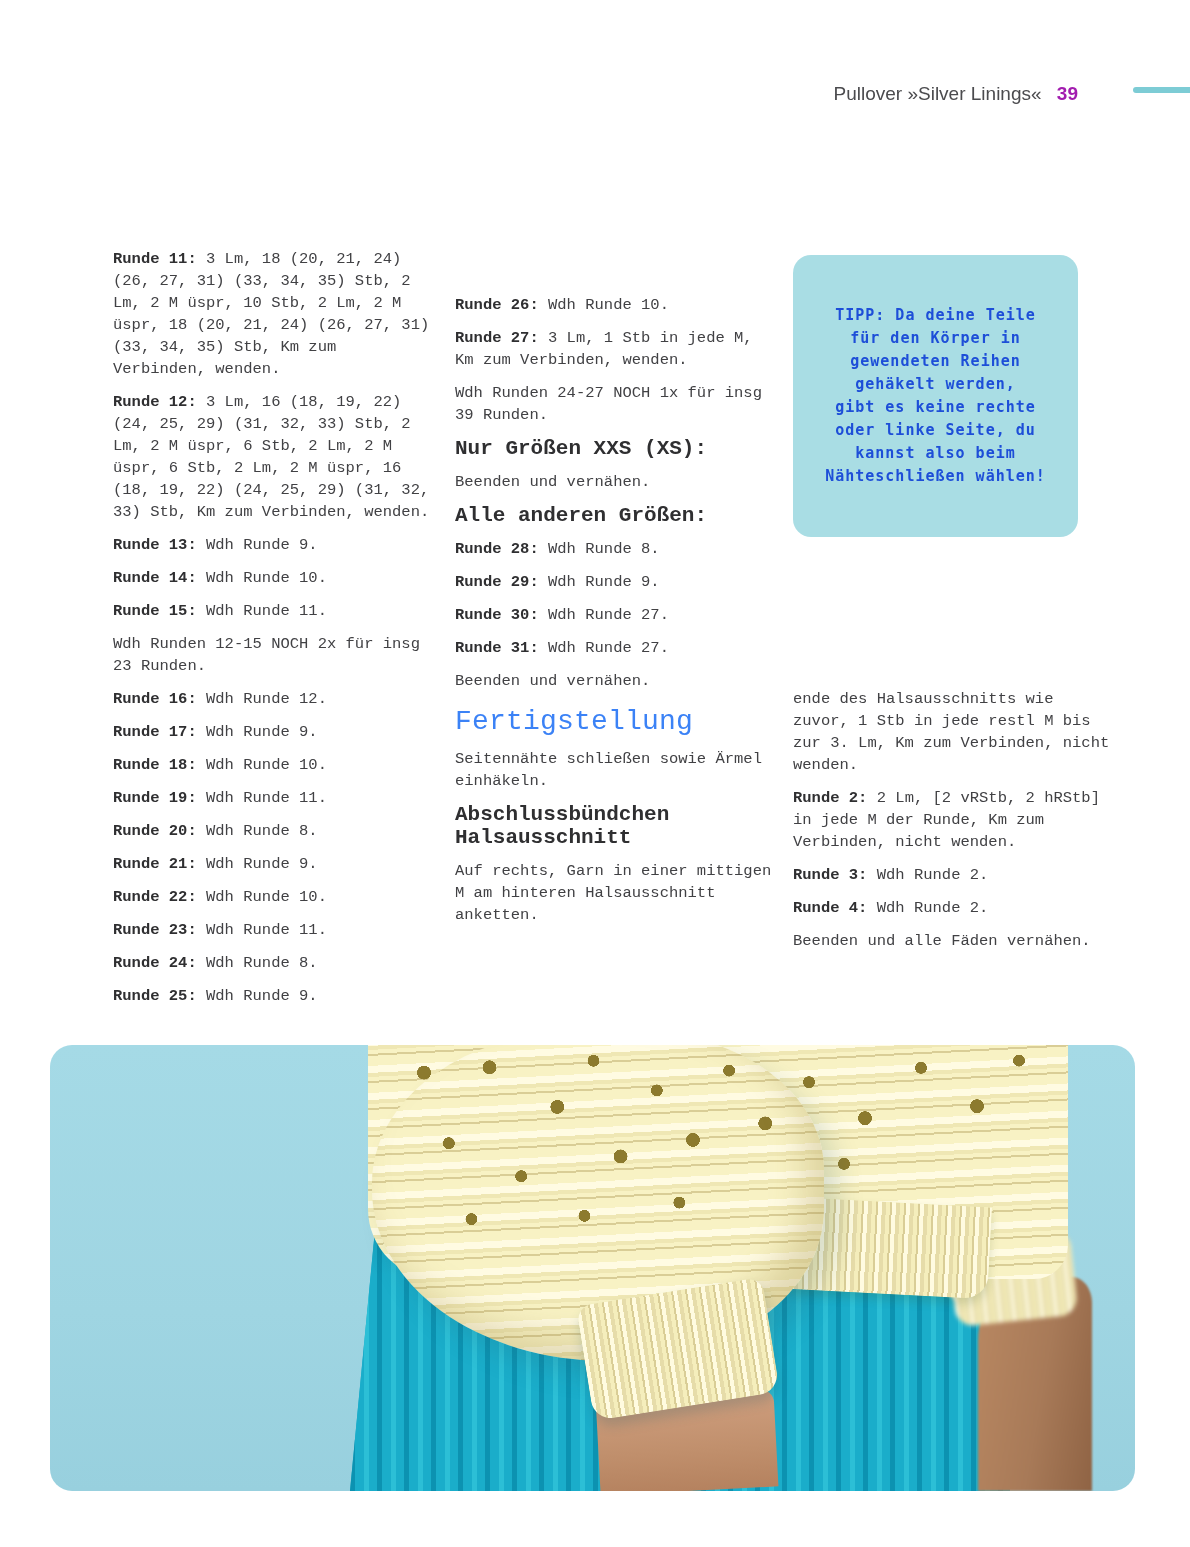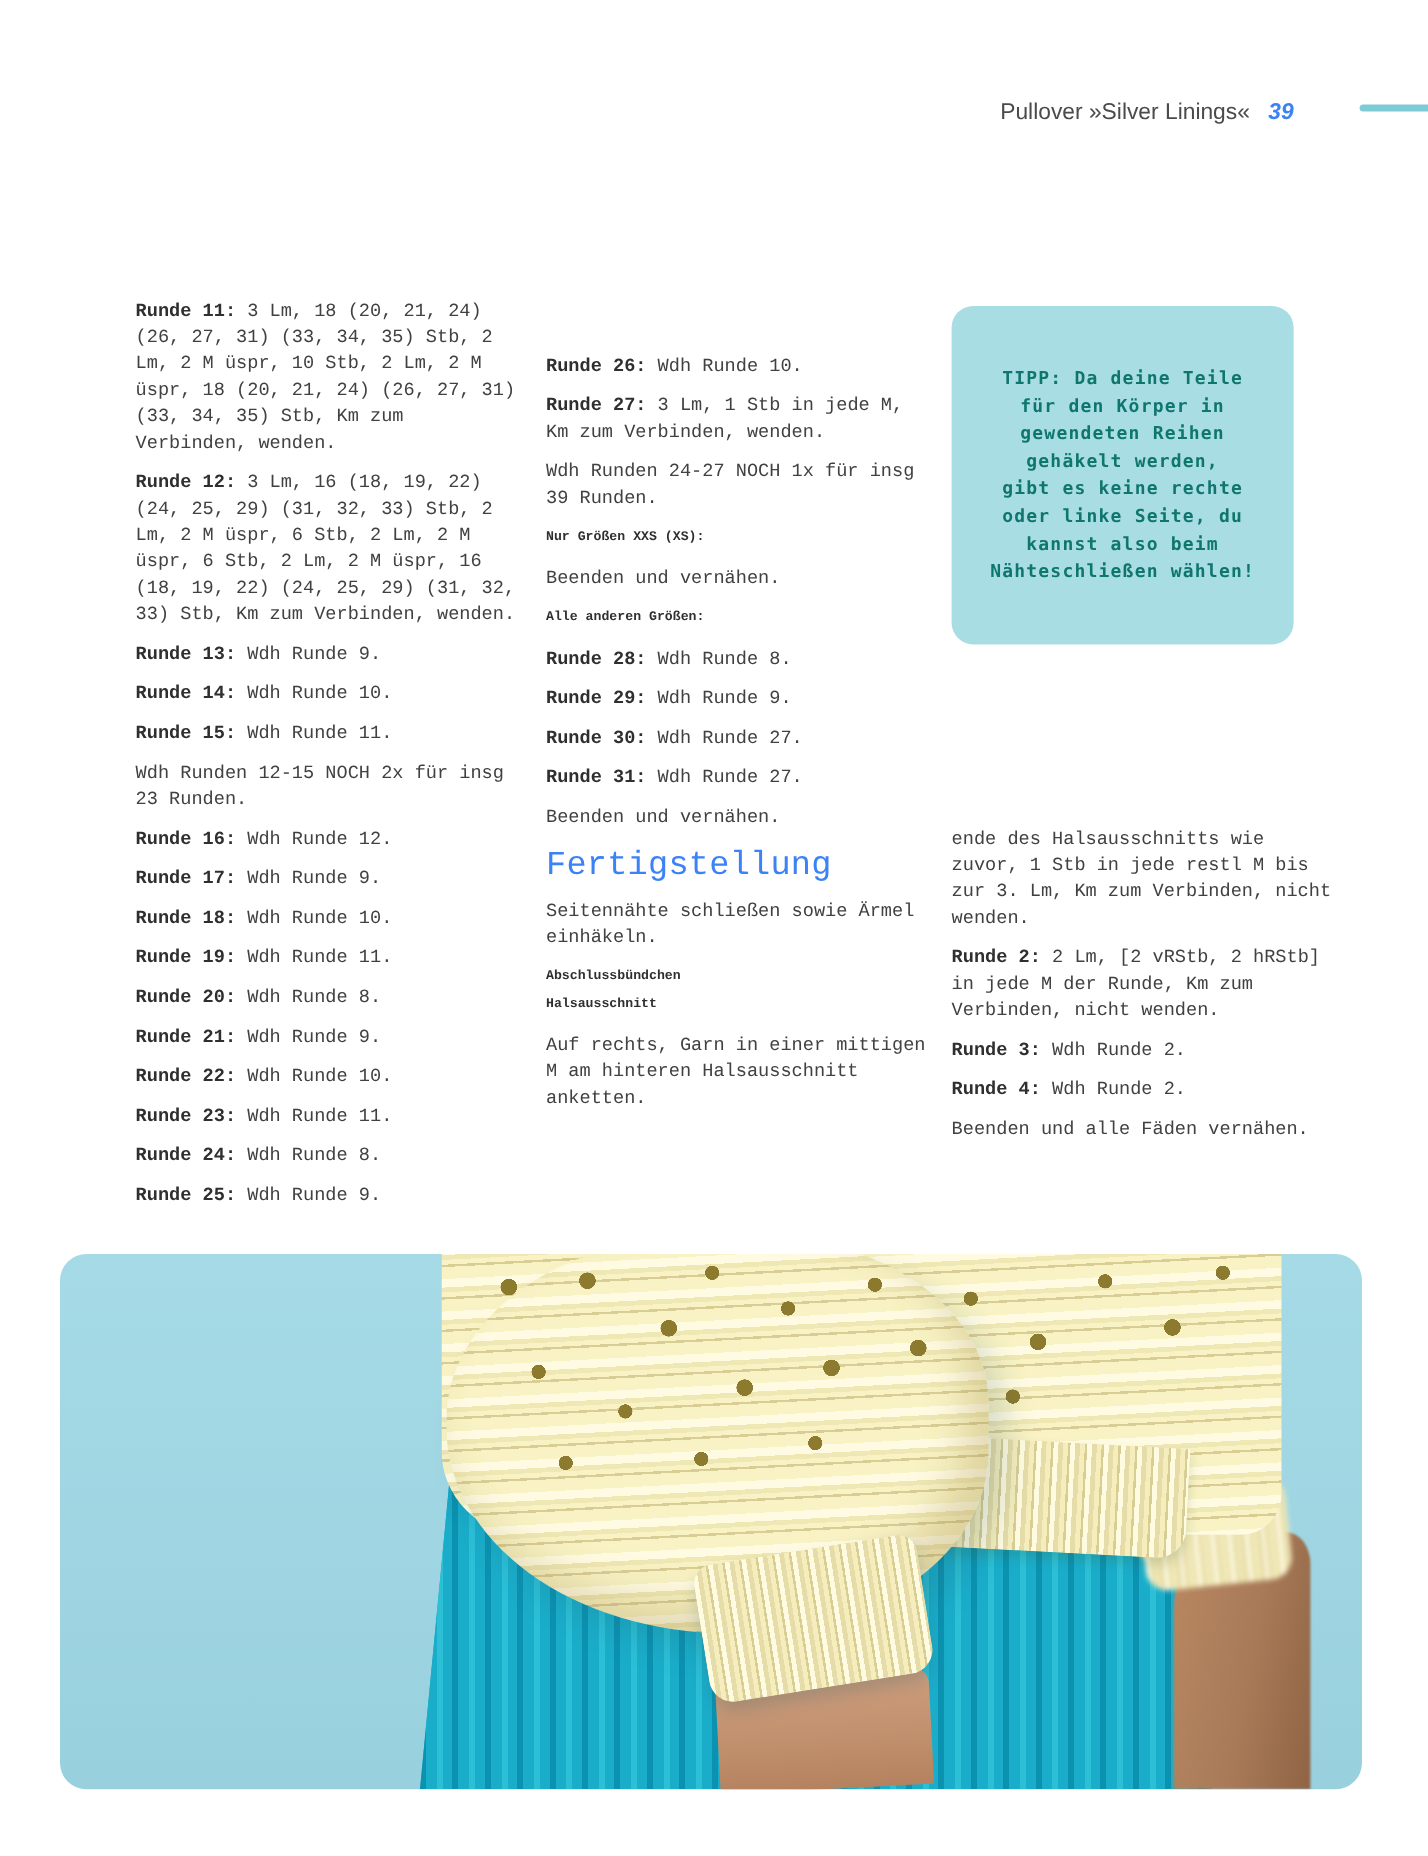--- a/index.html
+++ b/index.html
@@ -10,51 +10,51 @@
     font-family:"Liberation Sans", sans-serif;
     color:#414144;
     overflow:hidden;
   }
 
   
   .header{
     position:absolute;top:83px;left:0;width:1078px;
     text-align:right;font-size:19px;color:#4b4b4e;
   }
-  .header .pagenum{font-weight:bold;color:#3b82f6;margin-left:10px;font-style:italic;}
+  .header .pagenum{font-weight:bold;color:#a21caf;margin-left:10px;}
   .header-rule{
     position:absolute;top:87px;right:0;width:57px;height:6px;
     border-radius:3px 0 0 3px;
   }
 
   
   .col{position:absolute;width:320px;font-size:15.5px;line-height:22px;font-family:Liberation Mono, monospace;}
   .col-1{left:113px;top:248px;}
   .col-2{left:455px;top:248px;margin-top:46px;}
   .col-3{left:793px;top:688px;}
   .blk{margin:0 0 11px 0;}
   .blk .lbl{font-weight:bold;color:#2f2f31;}
   .blk.subhead{
-    font-weight:bold;color:#2f2f31;font-size:11px;
+    font-weight:bold;color:#2f2f31;font-size:21px;
     margin:6px 0 11px 0;white-space:pre-line;line-height:23px;
   }
   .blk.heading{
     font-size:28px;line-height:32px;color:#3b82f6;
     font-weight:500;margin:14px 0 10px 0;letter-spacing:.2px;
   }
 
   
   .tipbox{
     position:absolute;left:793px;top:255px;width:285px;height:282px;
     border-radius:18px;
     display:flex;flex-direction:column;justify-content:center;
     text-align:center;
     font-family:"DejaVu Sans Mono", monospace;
     font-size:15px;line-height:23px;letter-spacing:1px;
-    color:#0f766e;font-weight:bold;
+    color:#1d4ed8;font-weight:bold;
   }
   .tipbox div{white-space:nowrap;}
 
   
   .photo{
     position:absolute;left:50px;top:1045px;width:1085px;height:446px;
     border-radius:22px;overflow:hidden;
     background:linear-gradient(180deg,#a5dae6 0%,#9fd5e2 60%,#98d0de 100%);
   }
   .photo *{position:absolute;}

